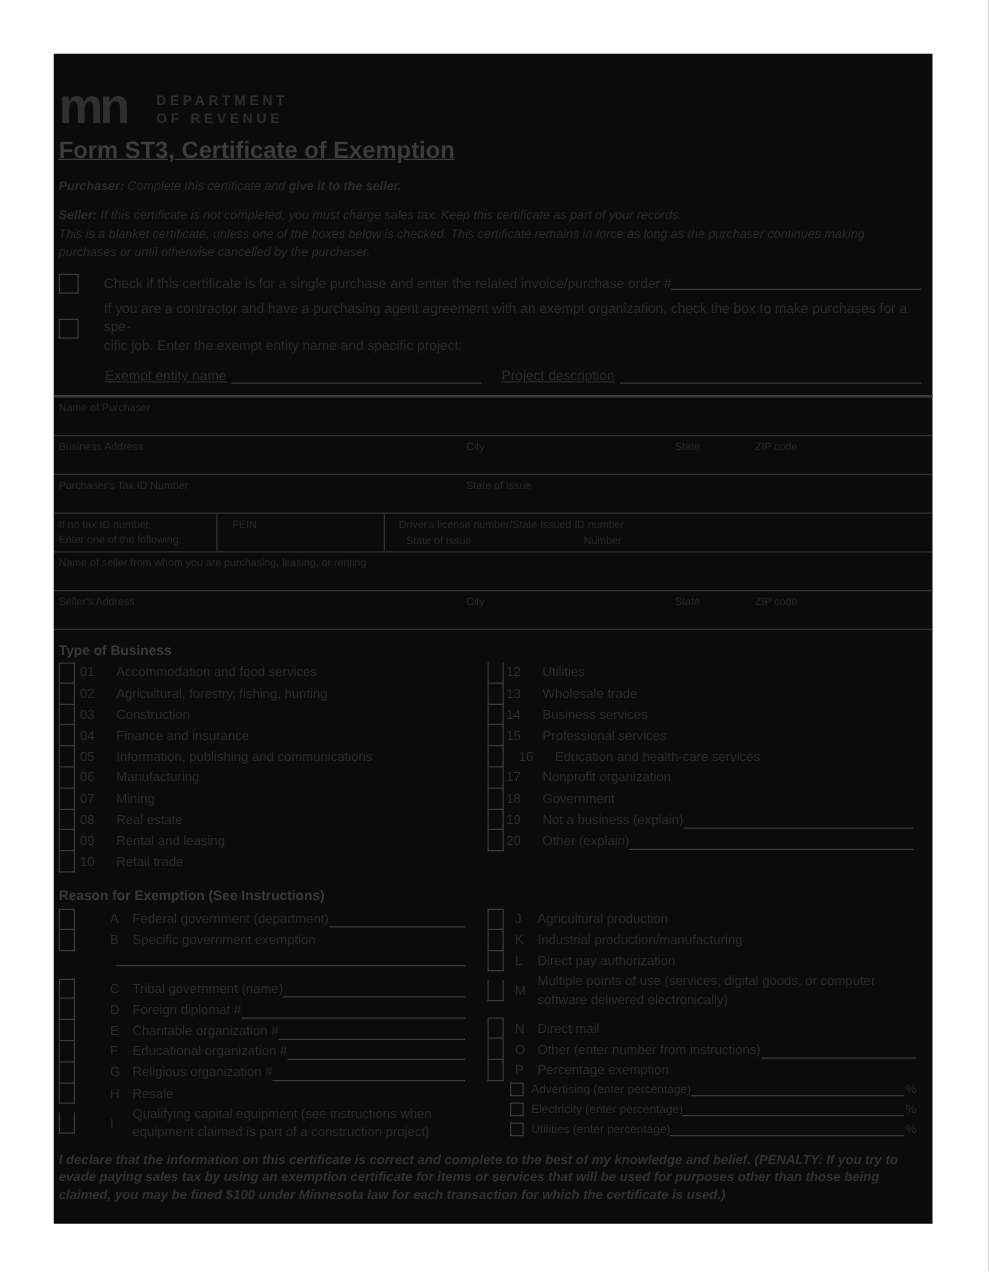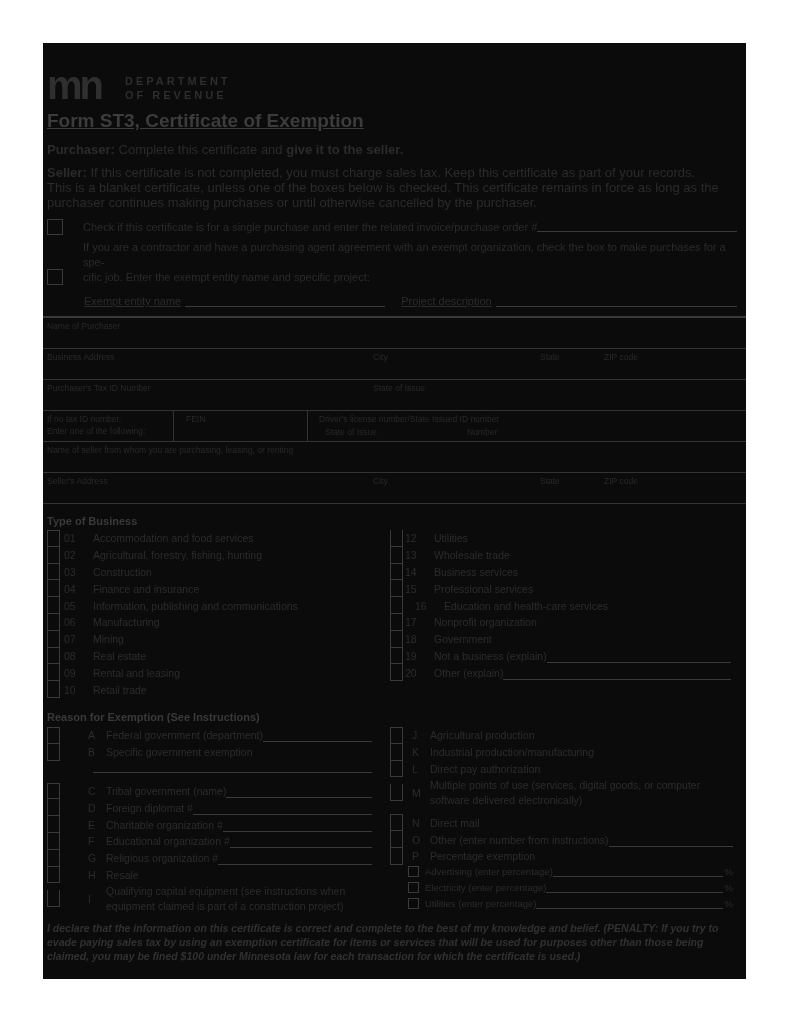--- a/index.html
+++ b/index.html
@@ -7,28 +7,28 @@
   .page { position:relative; width:791px; height:1024px; background:#ffffff; margin:0 auto; overflow:hidden; }
   .form { position:absolute; left:43px; top:43px; width:703px; height:936px; background:#0b0b0b; color:#2d2d2d; overflow:hidden; padding:0 9px 0 4px; }
 
   
   .logo-row { display:flex; align-items:flex-end; margin-top:21px; height:38px; }
   .mn-logo { font-weight:bold; font-size:40px; line-height:34px; letter-spacing:-3px; color:#2f2f2f; width:72px; }
   .dept { margin-left:6px; margin-top:2px; font-weight:bold; font-size:11px; line-height:14px; letter-spacing:3px; color:#2e2e2e; }
   .title { margin-top:8px; font-size:19px; font-weight:bold; color:#3c3c3c;text-decoration:underline; }
 
   
-  .p { font-size:13px; line-height:15px; color:#2b2b2b; }
+  .p { font-size:10px; line-height:15px; color:#2b2b2b;font-style:italic; }
   .p1 { margin-top:10px; }
   .p2 { margin-top:8px; }
   .b { font-weight:bold; }
 
   
   .checks { margin-top:9px; }
-  .chk-row { display:flex; align-items:flex-end; font-size:11px; line-height:15px; color:#2b2b2b; margin-top:5px; }
+  .chk-row { display:flex; align-items:center; font-size:11px; line-height:15px; color:#2b2b2b; margin-top:5px; }
   .chk-box { flex:none; width:16px; height:16px; border:1px solid #3a3a3a; margin-right:20px; margin-top:0px; }
   .chk-text { flex:1; }
   .fill { flex:1; border-bottom:1px solid #3a3a3a; height:12px; min-width:30px; }
   .invoice-line { display:flex; flex:1; }
   .entity-row { display:flex; align-items:flex-end; font-size:11px; color:#2b2b2b; margin:4px 0 8px 37px; height:18px;text-decoration:underline; }
   .entity-row .fill1 { width:200px; border-bottom:1px solid #3a3a3a; height:12px; margin-right:16px; }
   .entity-row .lbl2 { margin-right:4px; }
   .entity-row .fill2 { flex:1; border-bottom:1px solid #3a3a3a; height:12px; }
 
   

